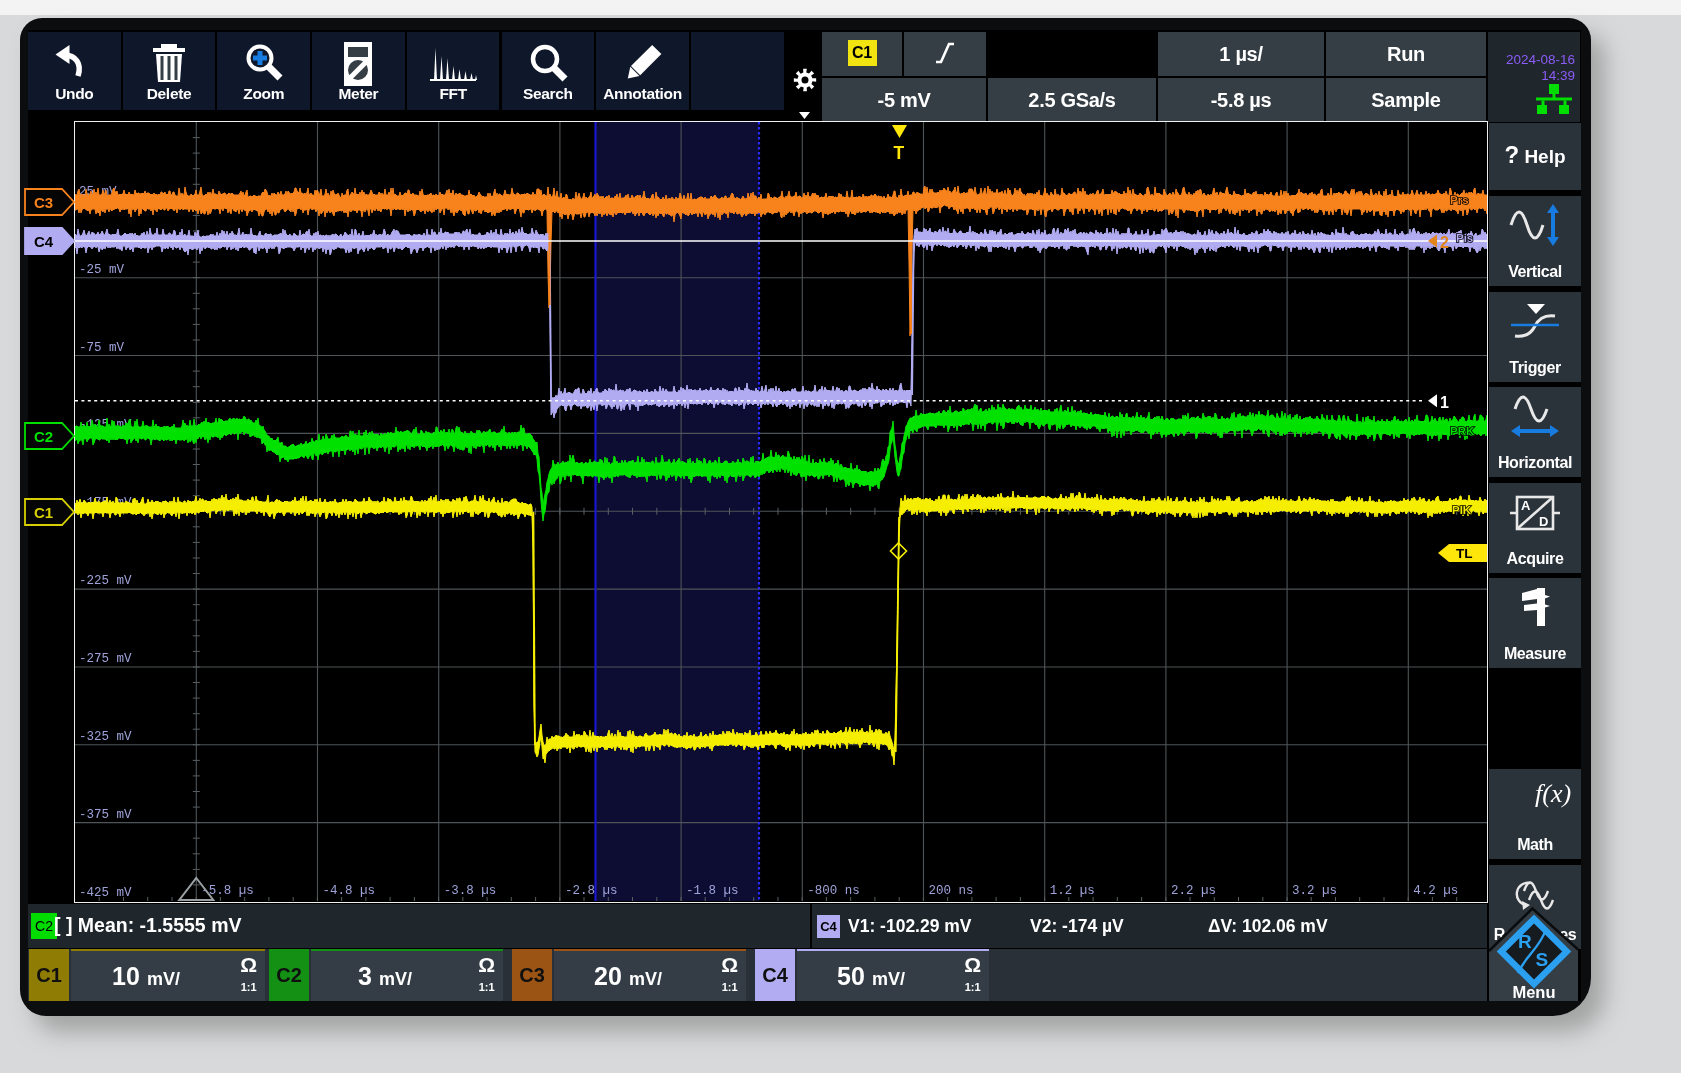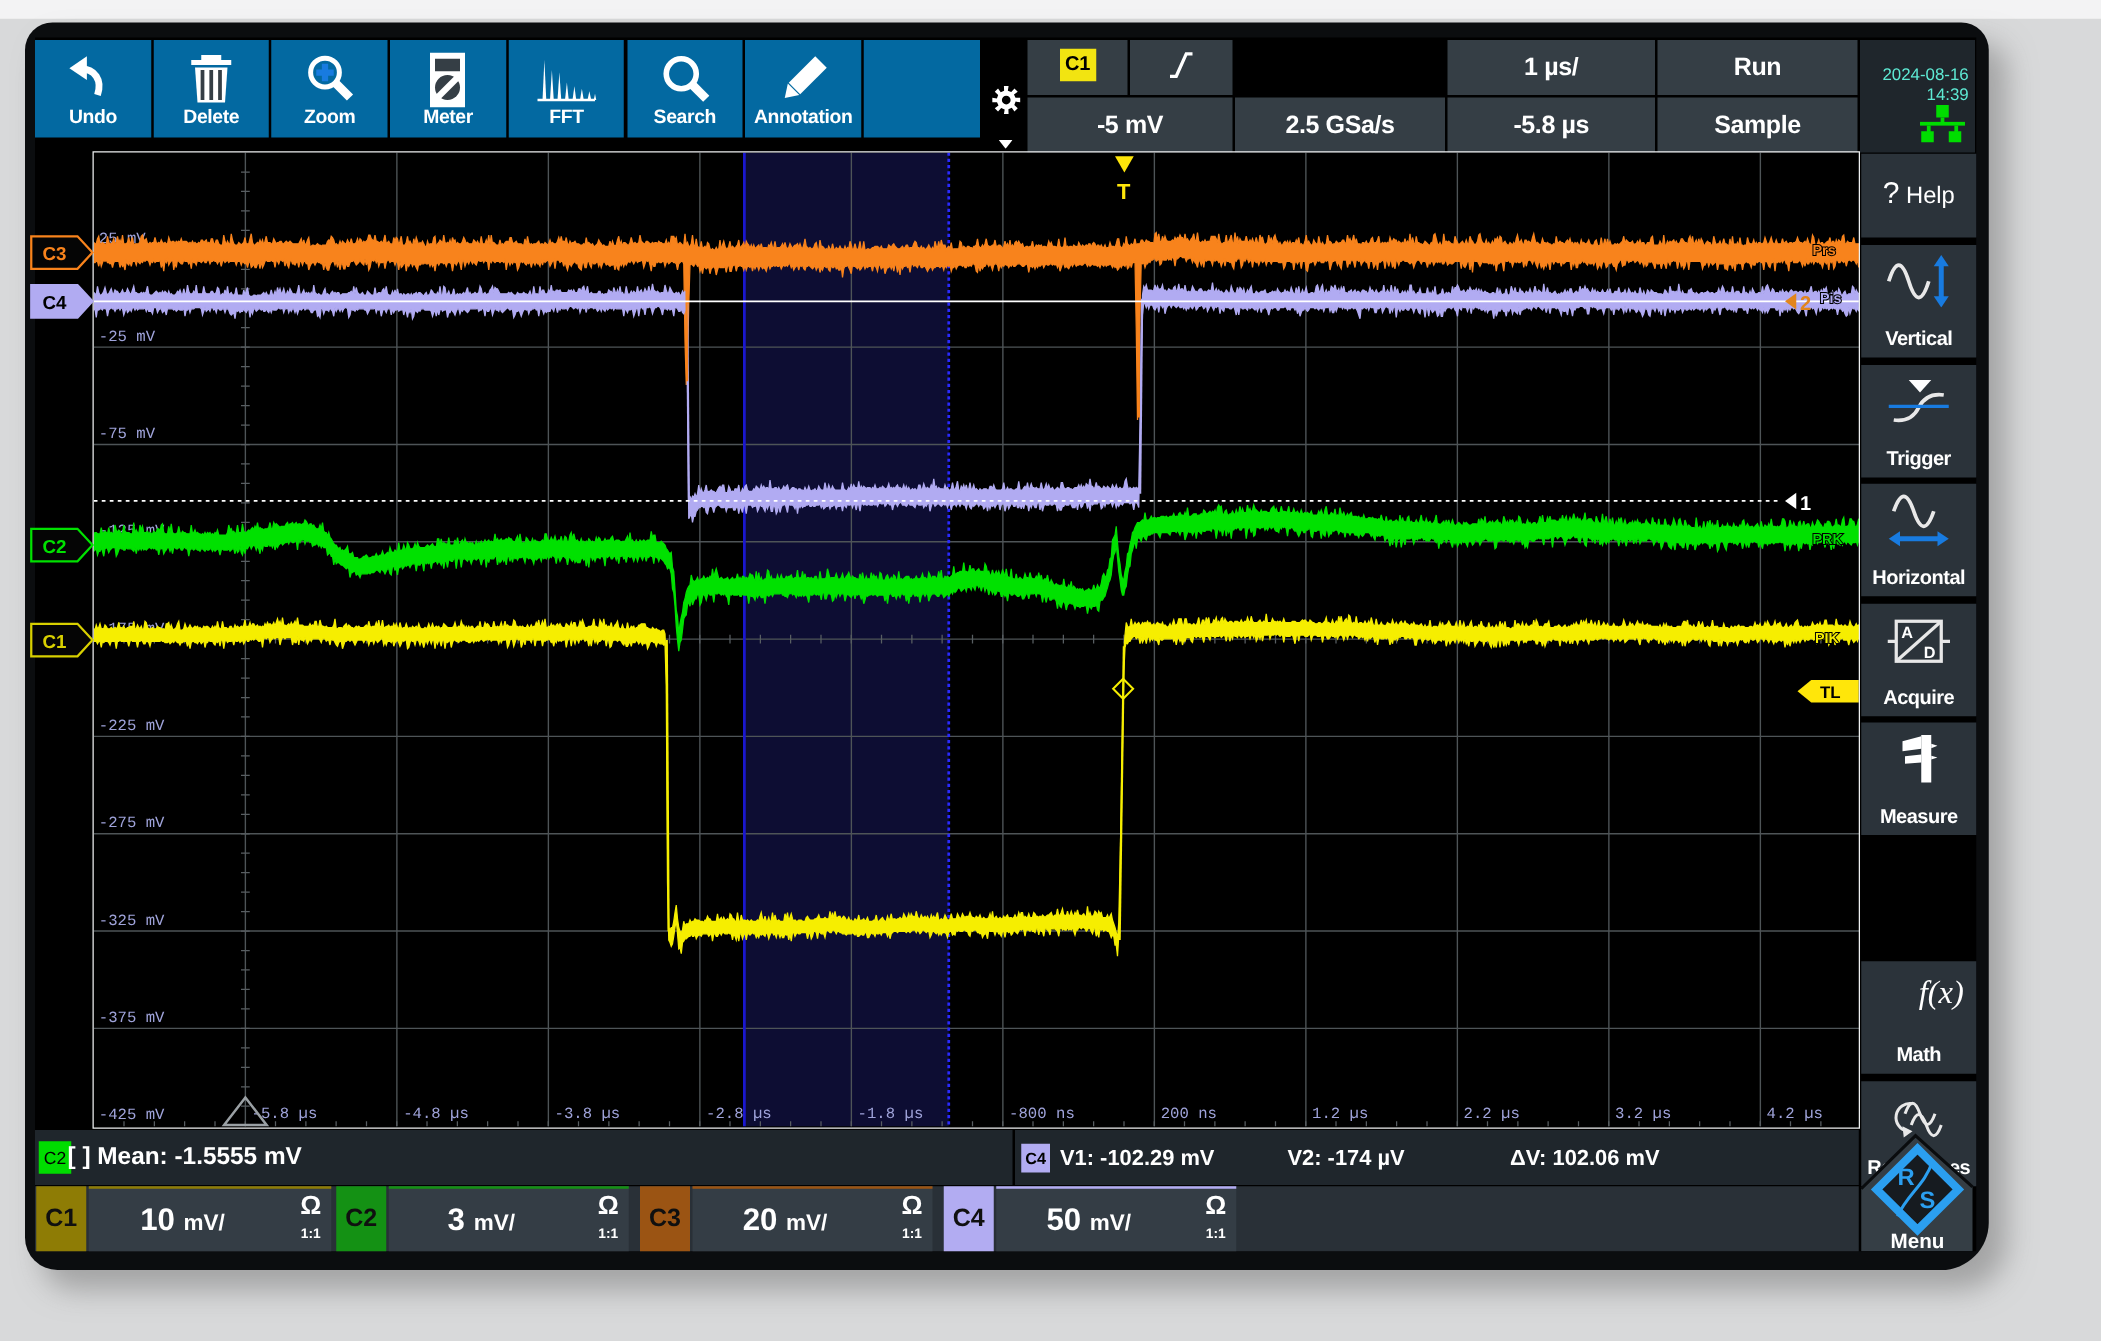--- a/index.html
+++ b/index.html
@@ -1,25 +1,25 @@
 <!DOCTYPE html>
 <html><head><meta charset="utf-8"><style>
 *{margin:0;padding:0;box-sizing:border-box}
 body{width:1681px;height:1073px;background:#d8d9da;font-family:"Liberation Sans",sans-serif;overflow:hidden;position:relative}
 #topstrip{position:absolute;left:0;top:0;width:1681px;height:15px;background:#f3f3f4}
 #bezel{position:absolute;left:20px;top:18px;width:1571px;height:998px;background:#0b0d0f;border-radius:22px 22px 38px 26px;box-shadow:14px 16px 22px rgba(120,120,120,.55)}
 #screen{position:absolute;left:8px;top:12px;width:1553px;height:971px;background:#000}
 .abs{position:absolute}
-.tb{position:absolute;top:1.5px;height:78px;width:92.7px;background:#0369a1;color:#fff}
+.tb{position:absolute;top:1.5px;height:78px;width:92.7px;background:#0f172a;color:#fff}
 .tb .lb{position:absolute;bottom:7px;width:100%;text-align:center;font-size:15.5px;font-weight:bold;letter-spacing:-.3px}
 .tb svg{position:absolute;left:50%;transform:translateX(-50%);top:10px}
 .cell{position:absolute;background:#353e45;color:#fff;text-align:center;font-weight:bold;letter-spacing:-0.3px}
 .r1{top:1.5px;height:44px;line-height:44px;font-size:20px}
 .r2{top:47.5px;height:44px;line-height:44px;font-size:20px}
-#datecell{position:absolute;left:1460px;top:1.5px;width:92px;height:90px;background:#1f262c;color:#5eead4;font-size:13.5px;text-align:right;line-height:16px;padding:20px 5px 0 0}
+#datecell{position:absolute;left:1460px;top:1.5px;width:92px;height:90px;background:#1f262c;color:#8b5cf6;font-size:13.5px;text-align:right;line-height:16px;padding:20px 5px 0 0}
 #gridwrap{position:absolute;left:46.5px;top:92px;width:1413px;height:780px;background:#000;}
 #grid{position:absolute;left:0;top:0}
 #gborder{position:absolute;left:45.5px;top:91px;width:1414.5px;height:781.5px;border:1.5px solid #eef0f1;pointer-events:none}
 .ax{font-family:"Liberation Mono",monospace;font-size:12.5px;fill:#9fa3da}
 .mk{font-family:"Liberation Sans",sans-serif;font-size:16px;font-weight:bold}
 .rl{font-family:"Liberation Sans",sans-serif;font-size:11.5px;font-weight:bold;paint-order:stroke;stroke:#000;stroke-width:1.6px}
 .tl{font-family:"Liberation Sans",sans-serif;font-size:13.5px;font-weight:bold;fill:#000}
 .bd{font-family:"Liberation Sans",sans-serif;font-size:15px;font-weight:bold}
 #badges{position:absolute;left:-6px;top:92px}
 #measrow{position:absolute;left:0;top:873.5px;width:1459px;height:44px;background:#1f262c}
@@ -236,21 +236,21 @@
           <div class="cb-val">20 <span>mV/</span></div>
           <div class="ohm">Ω<span class="rat">1:1</span></div>
         </div>
         <div class="cb-badge" style="left:727px;background:#b2acf2">C4</div>
         <div class="cb-tile" style="left:769px;width:192px;border-top:2.5px solid #b2acf2">
           <div class="cb-val">50 <span>mV/</span></div>
           <div class="ohm">Ω<span class="rat">1:1</span></div>
         </div>
       </div>
       <div class="sb" style="top:93px;height:67px">
-        <div style="position:absolute;top:18px;width:100%;font-size:19px;font-weight:normal"><span style="font-size:24px">?</span> Help</div>
+        <div style="position:absolute;top:18px;width:100%;font-size:19px;font-weight:bold"><span style="font-size:24px">?</span> Help</div>
       </div>
       <div class="sb" style="top:166px;height:90px">
         <div style="position:absolute;top:8px;width:100%;text-align:center"><span style="display:inline-block"><svg width="56" height="42" viewBox="0 0 56 42">
               <path d="M4 21 q8 -26 16 0 q8 26 16 0" fill="none" stroke="#e8e8e8" stroke-width="3"></path>
               <path d="M46 6v30" stroke="#187be0" stroke-width="4"></path>
               <path d="M46 0l-6 9h12z" fill="#187be0"></path>
               <path d="M46 42l-6 -9h12z" fill="#187be0"></path>
             </svg></span></div>
         <div class="lb">Vertical</div>
       </div>

